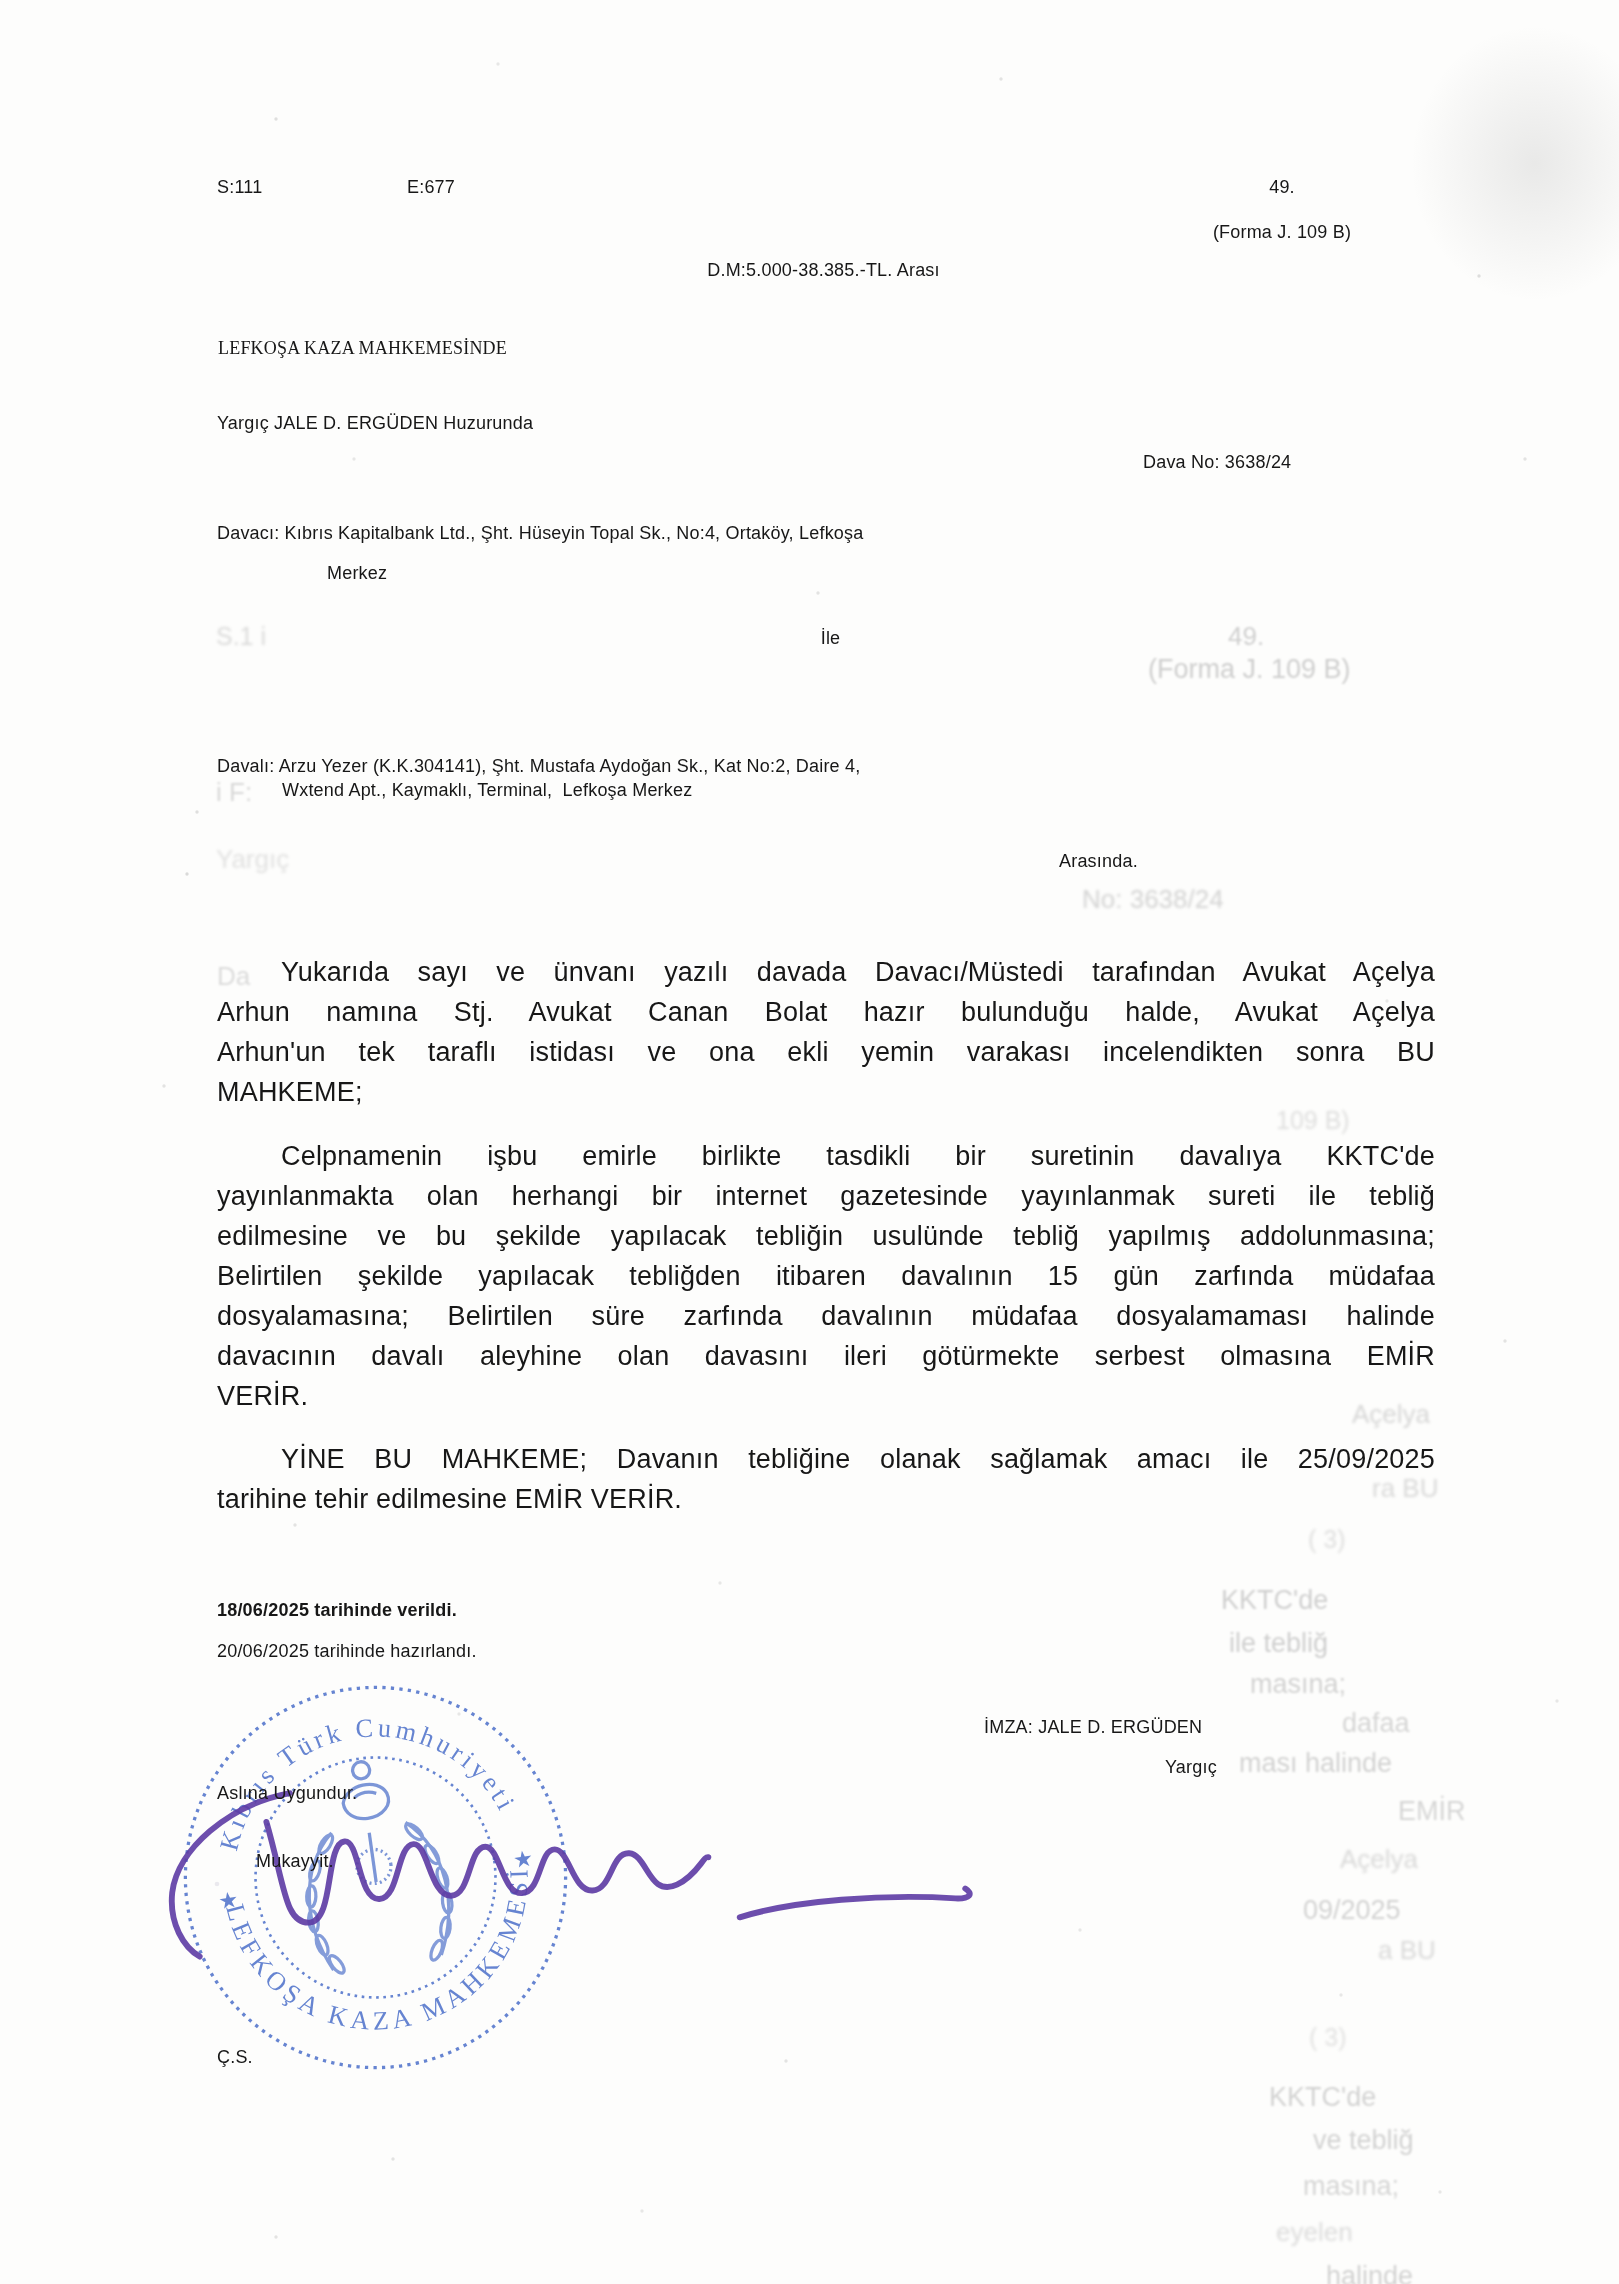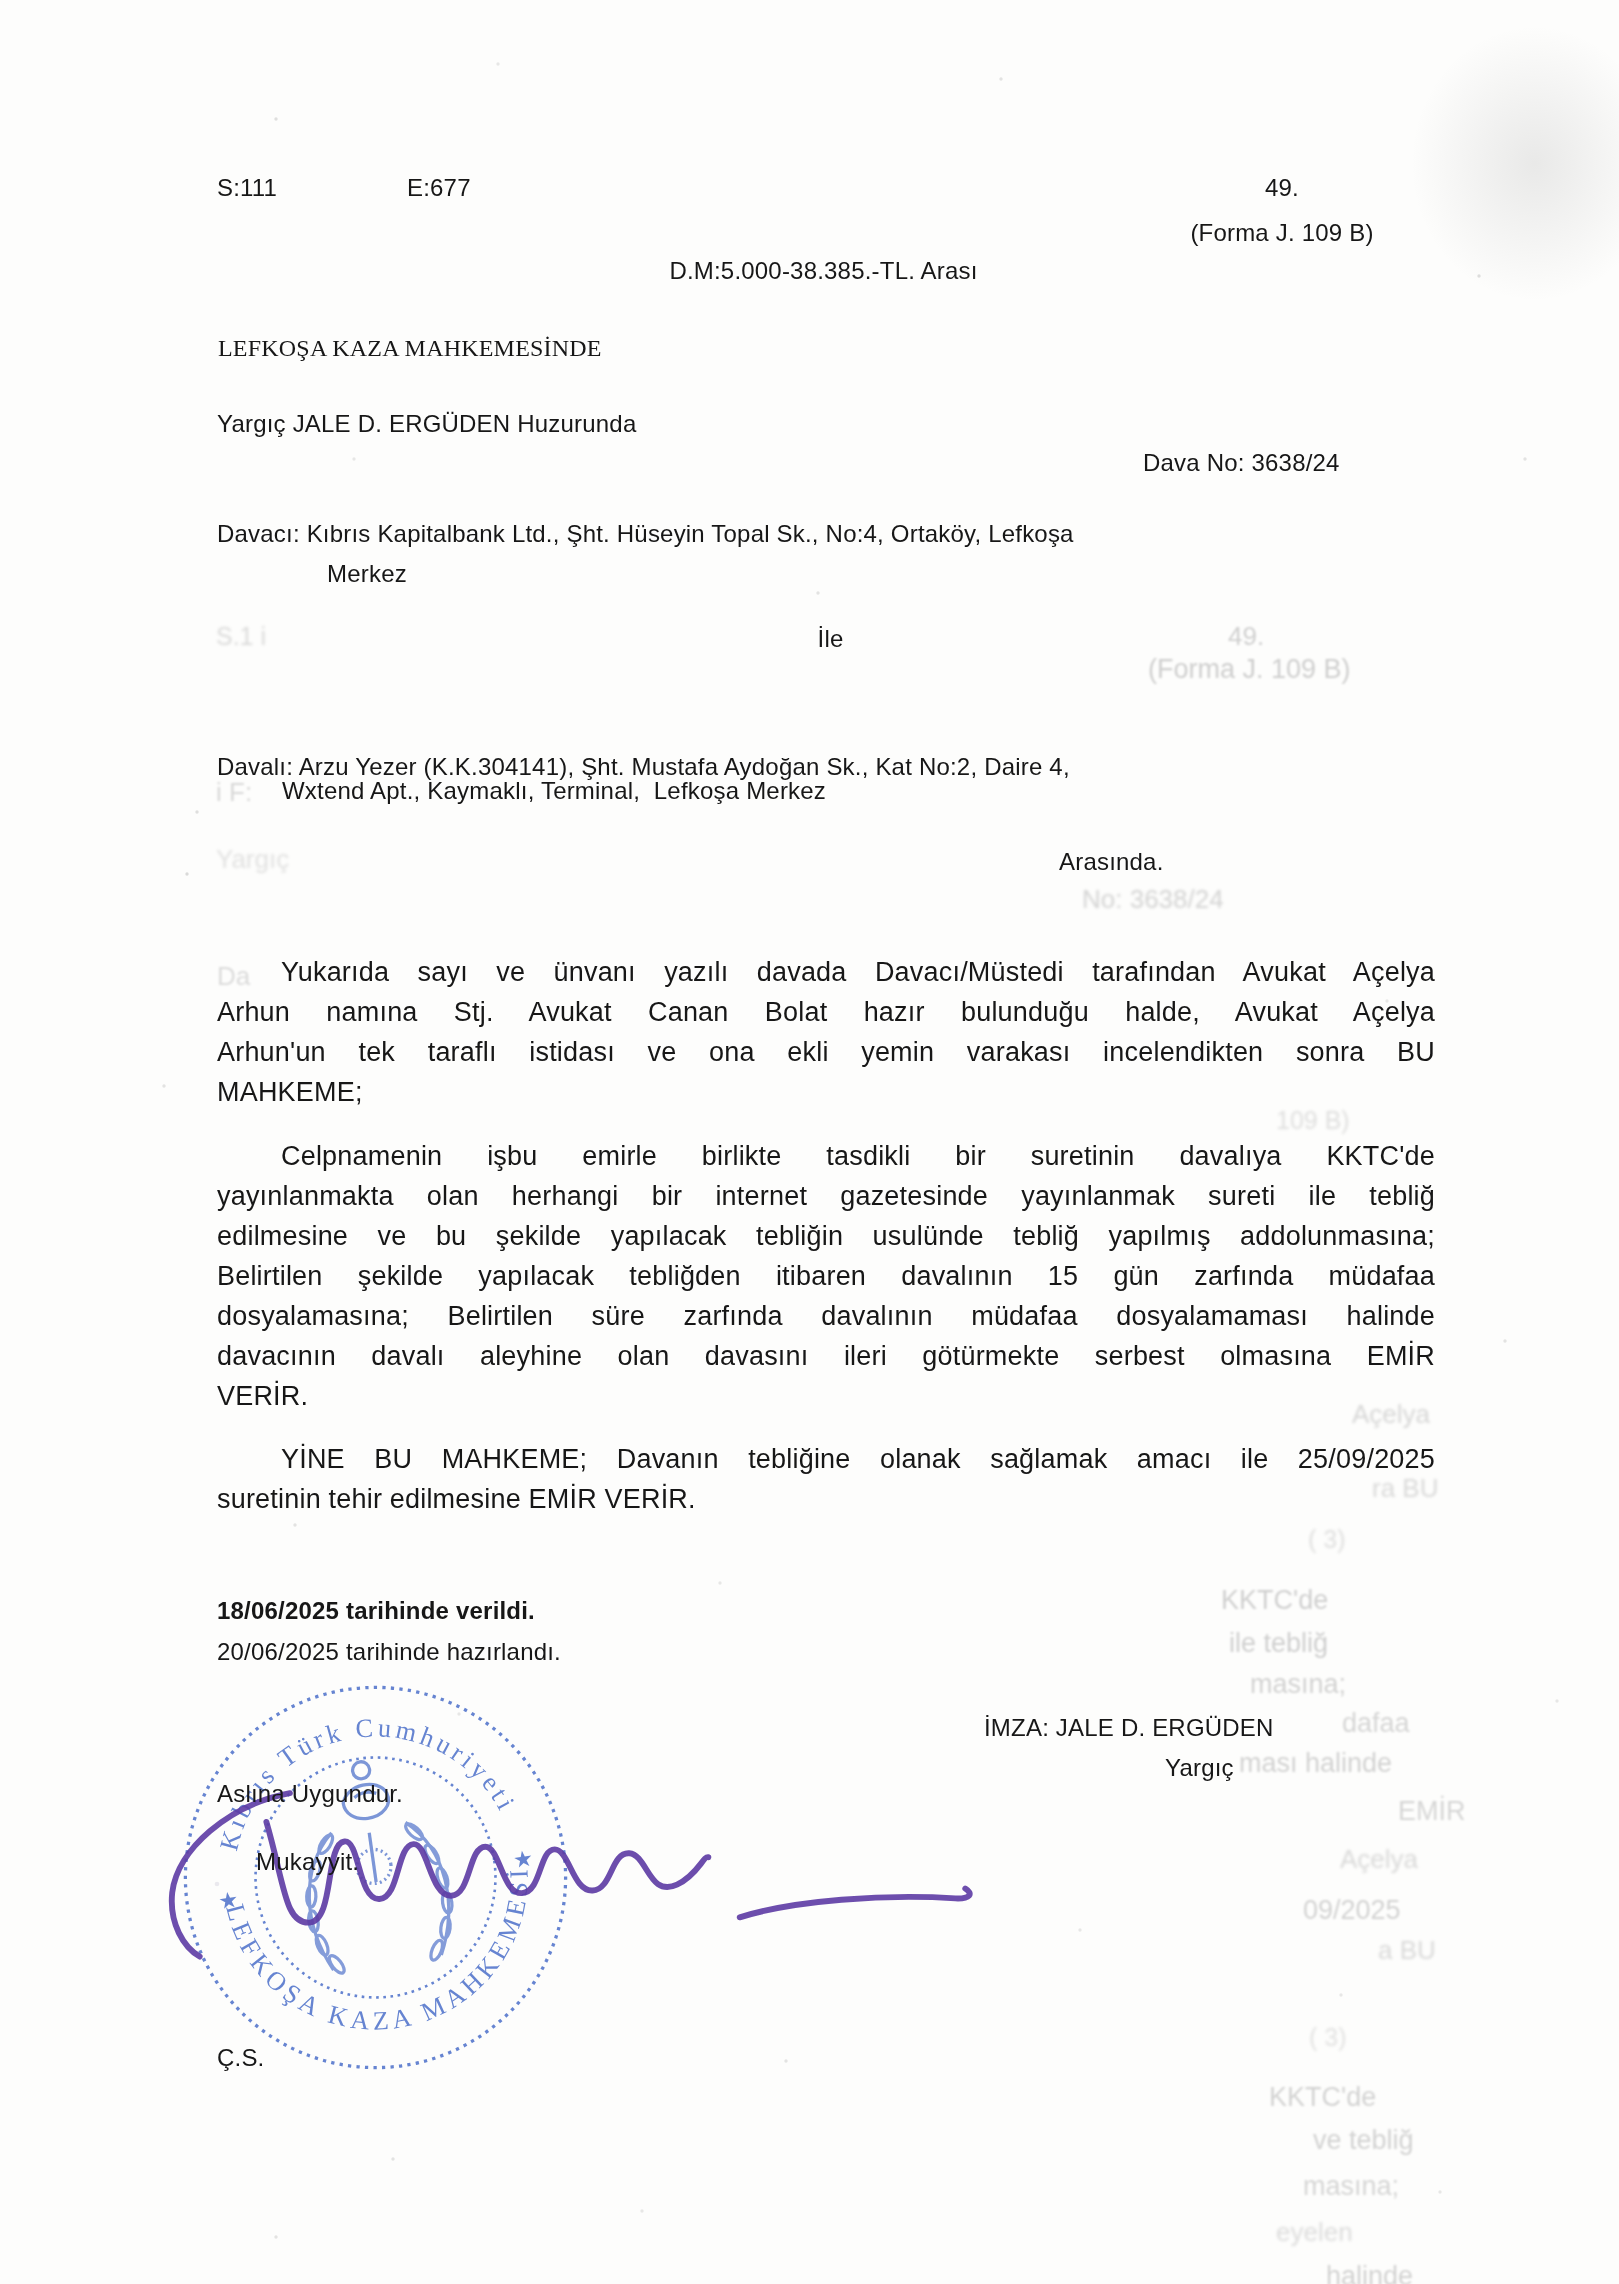--- a/index.html
+++ b/index.html
@@ -1,20 +1,20 @@
 <!DOCTYPE html>
 <html style="font-size:10.5px"><head>
 <meta charset="utf-8">
 <style>
   html,body{margin:0;padding:0;background:#d8d8d8;}
   .page{
     position:relative; width:1620px; height:2284px; background:#fdfdfc;
     font-family:"Liberation Sans", sans-serif; color:#171717; overflow:hidden;
   }
-  .txt{position:absolute; font-size:24px; line-height:33px; letter-spacing:0.2px; white-space:pre; z-index:3;}
+  .txt{position:absolute; font-size:18px; line-height:33px; letter-spacing:0.2px; white-space:pre; z-index:3;}
   .center{text-align:center;}
   .para{position:absolute; left:217px; width:1218px; z-index:3;}
   .pline{font-size:27px; line-height:40px; letter-spacing:0.2px; text-align:justify; text-align-last:justify; overflow:hidden;}
   .pline.first{text-indent:64px;}
   .pline.last{text-align-last:left;}
   .ghost{position:absolute; color:#707070; white-space:pre; z-index:1;}
   .stamp{position:absolute; left:169px; top:1671px; width:413px; height:413px; z-index:1;}
   .sig{position:absolute; left:150px; top:1759px; width:863px; height:216px; z-index:2;}
   .corner-smudge{
     position:absolute; right:-39px; top:26px; width:248px; height:275px; z-index:0;
@@ -75,21 +75,21 @@
     <div class="pline">yayınlanmakta olan herhangi bir internet gazetesinde yayınlanmak sureti ile tebliğ</div>
     <div class="pline">edilmesine ve bu şekilde yapılacak tebliğin usulünde tebliğ yapılmış addolunmasına;</div>
     <div class="pline">Belirtilen  şekilde  yapılacak  tebliğden  itibaren  davalının  15  gün  zarfında  müdafaa</div>
     <div class="pline">dosyalamasına;  Belirtilen  süre  zarfında  davalının  müdafaa  dosyalamaması  halinde</div>
     <div class="pline">davacının  davalı  aleyhine  olan  davasını  ileri  götürmekte  serbest  olmasına  EMİR</div>
     <div class="pline last">VERİR.</div>
   </div>
 
   <div class="para" style="top:1439px;">
     <div class="pline first">YİNE BU MAHKEME; Davanın tebliğine olanak sağlamak amacı ile 25/09/2025</div>
-    <div class="pline last">suretinin tehir edilmesine EMİR VERİR.</div>
+    <div class="pline last">tarihine tehir edilmesine EMİR VERİR.</div>
   </div>
 
   <div class="txt" style="left:217px; top:1594px;font-weight:bold;">18/06/2025 tarihinde verildi.</div>
   <div class="txt" style="left:217px; top:1635px;">20/06/2025 tarihinde hazırlandı.</div>
 
   <div class="txt" style="left:984px; top:1711px;">İMZA: JALE D. ERGÜDEN</div>
   <div class="txt" style="left:1165px; top:1751px;">Yargıç</div>
 
   <div class="txt" style="left:217px; top:1777px;">Aslına Uygundur.</div>
   <div class="txt" style="left:256px; top:1845px;">Mukayyit.</div>

